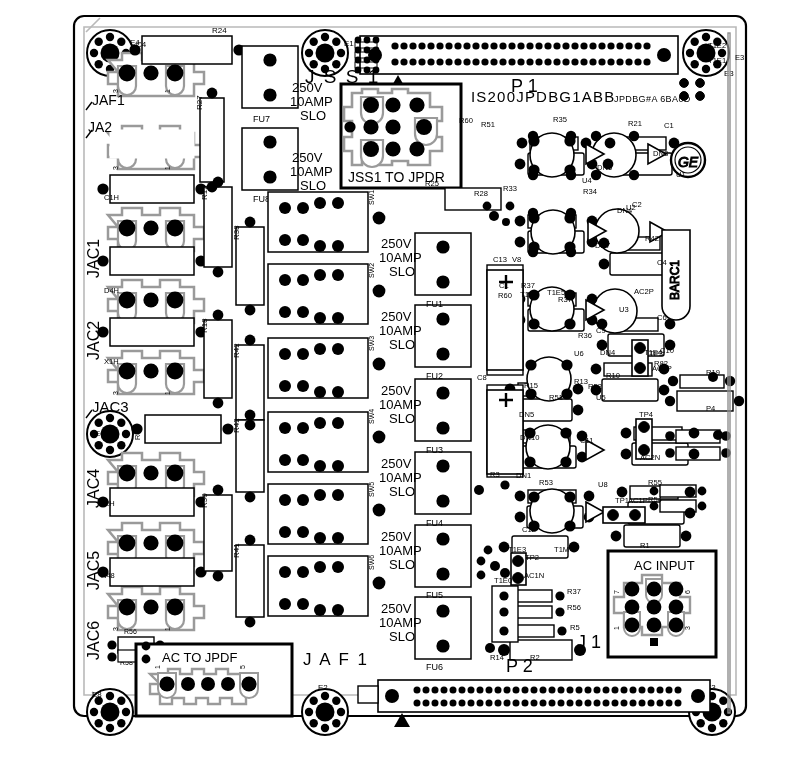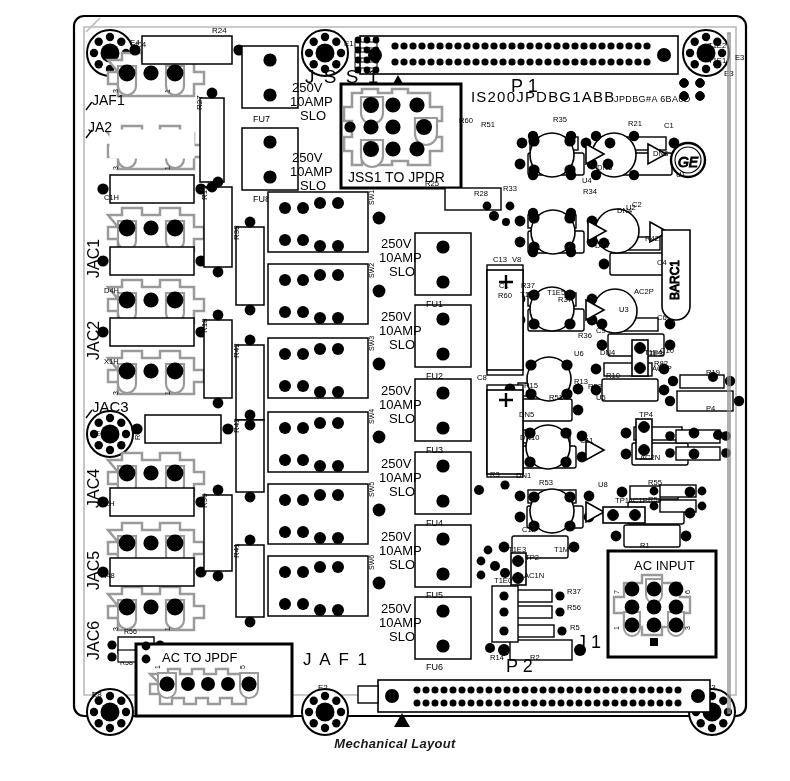--- a/index.html
+++ b/index.html
@@ -913,14 +913,13 @@
       <text x="99" y="590" font-size="16" transform="rotate(-90 99 590)">JAC5</text>
       <text x="99" y="660" font-size="16" transform="rotate(-90 99 660)">JAC6</text>
     </g>
 
     <g stroke="#000" stroke-width="1.4" fill="none">
       <path d="M86,110 l6,-8 M86,138 l6,-8 M86,418 l6,-8"></path>
     </g>
 
   </svg>
 
-  <div class="cap">Mechanical Layout</div>
 </div>
 
 </body></html>

